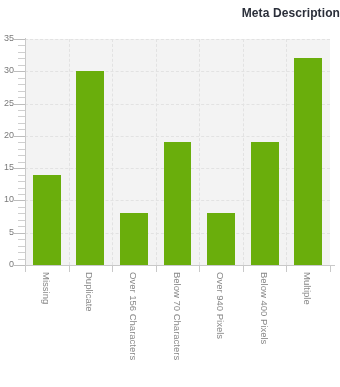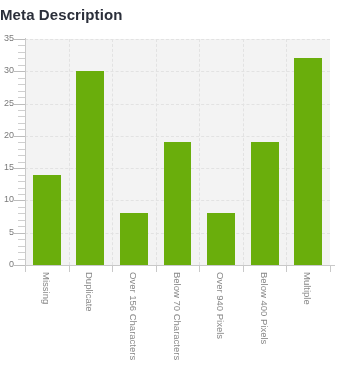--- a/index.html
+++ b/index.html
@@ -17,22 +17,22 @@
     position: relative;
     width: 340px;
     height: 387px;
     background: #ffffff;
   }
   #chart-title {
     position: absolute;
     top: 6px;
     left: 0;
     width: 340px;
-    text-align: left;
-    font-size: 15px;
+    text-align: right;
+    font-size: 12px;
     font-weight: bold;
     color: #2b2f3a;
     letter-spacing: 0.1px;
     font-family: "Liberation Sans", sans-serif;
   }
 
   
   #plot-area {
     position: absolute;
     left: 25px;

